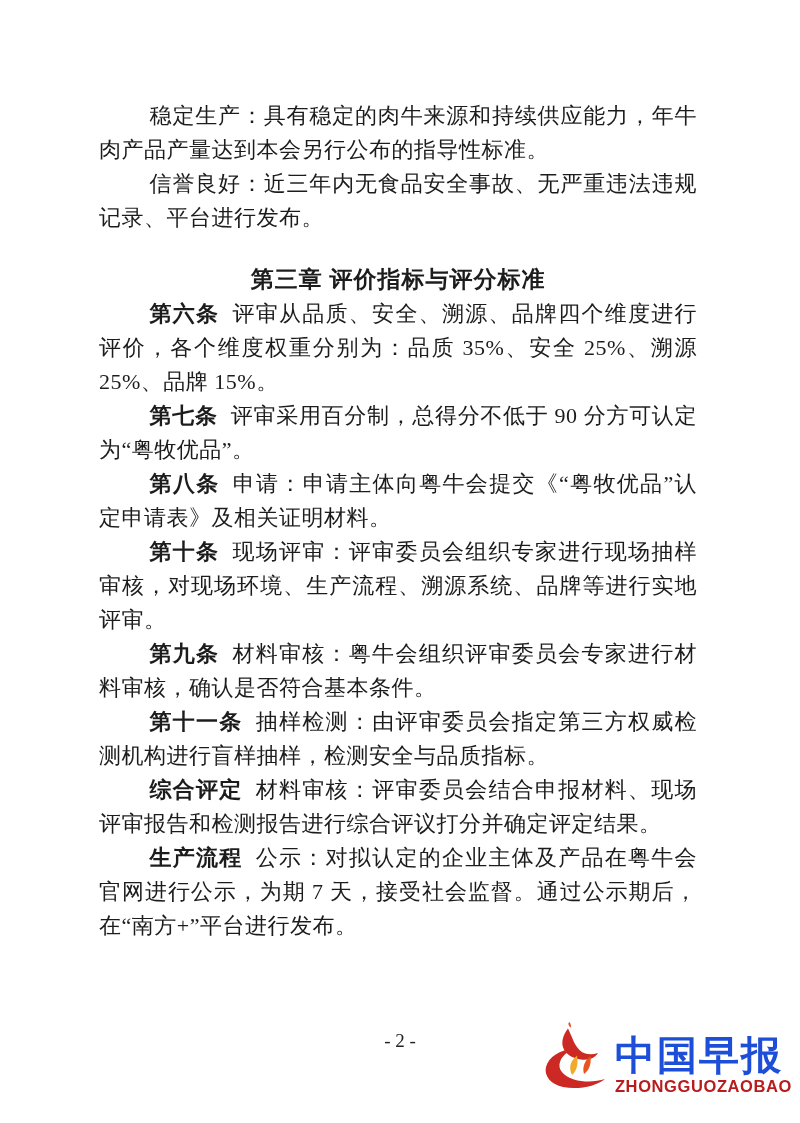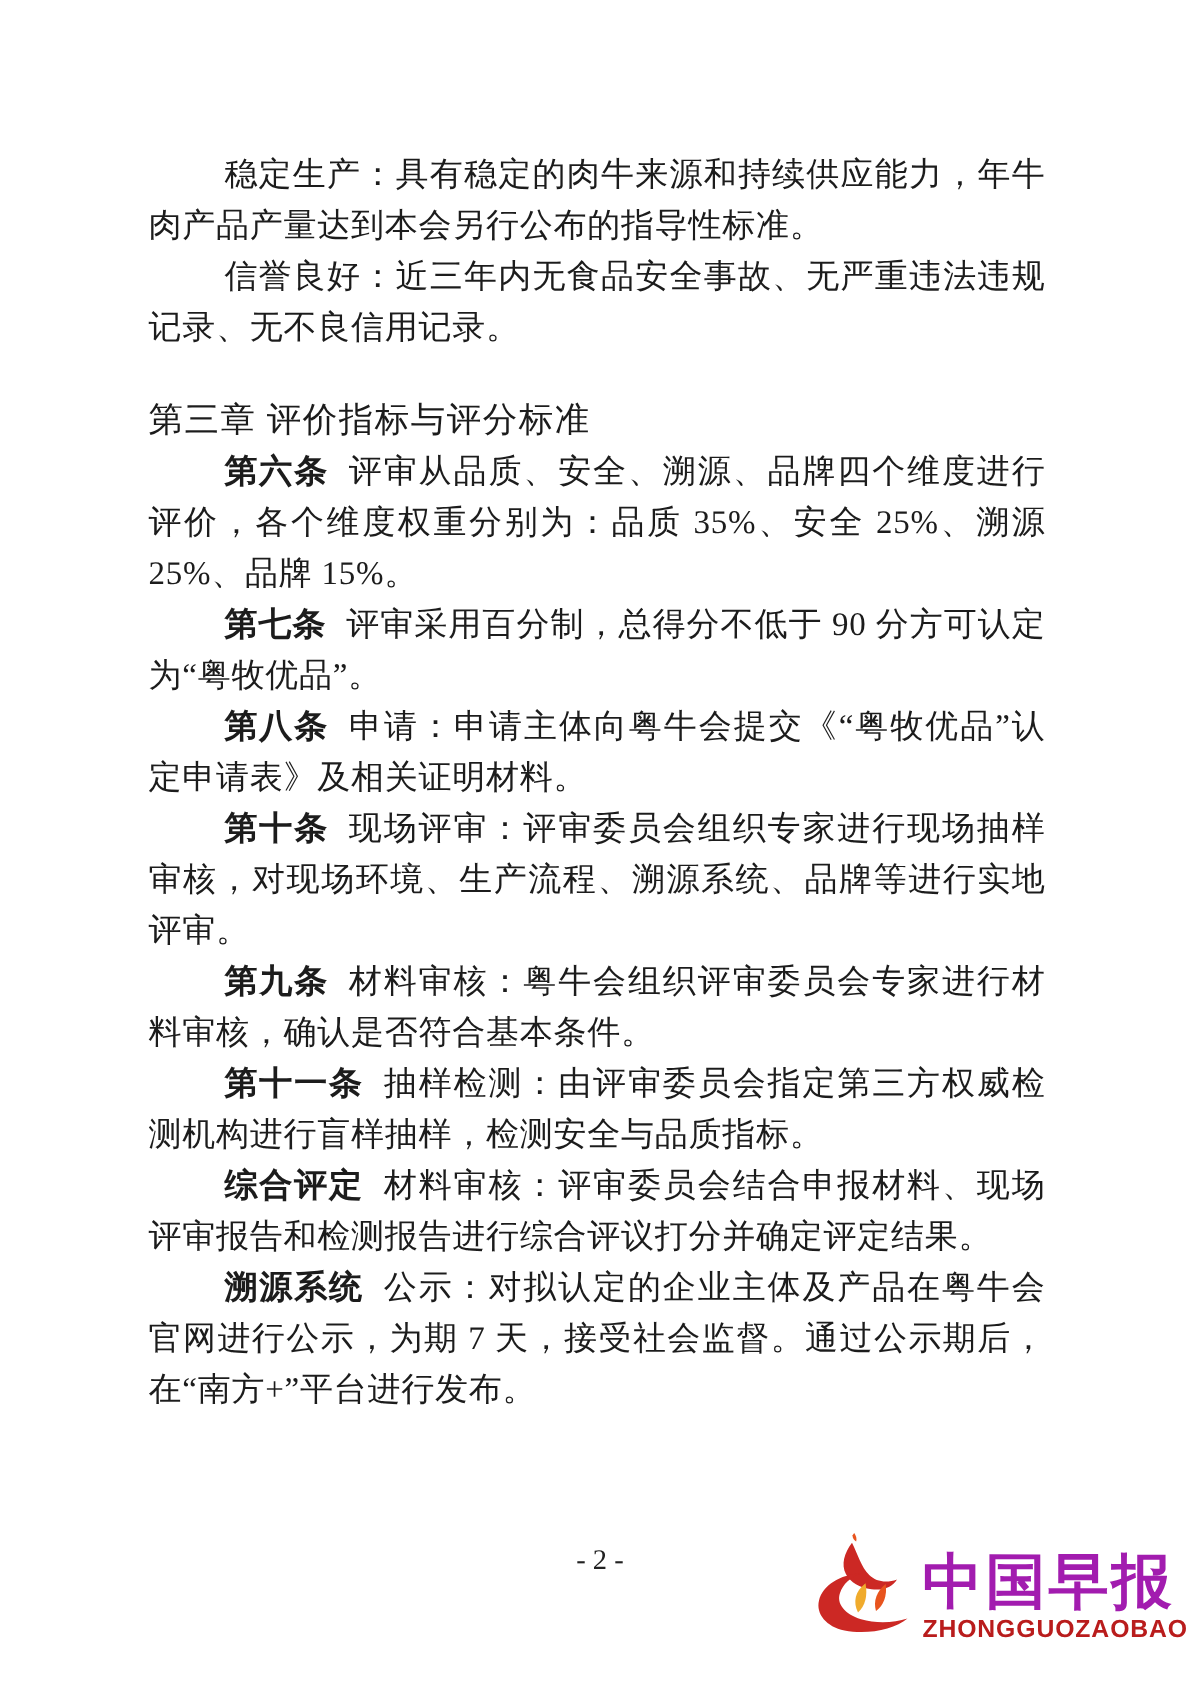--- a/index.html
+++ b/index.html
@@ -20,22 +20,22 @@
     top: 99px;
     width: 598px;
     font-size: 22px;
     line-height: 34px;
     text-align: justify;
     letter-spacing: 0.5px;
   }
   .para { text-indent: 2.3em; }
   .para .lead { font-weight: bold; margin-right: 0.6em; }
   .chapter-heading {
-    font-weight: normal;
-    text-align: left;
+    font-weight: bold;
+    text-align: center;
     text-indent: 0;
     margin-top: 28px;
     font-size: 23px;
     letter-spacing: 1px;
   }
   .footer-pagenum {
     position: absolute;
     top: 1030px;
     left: 0;
     width: 100%;
@@ -50,51 +50,51 @@
     display: flex;
     align-items: flex-start;
   }
   .logo-mark { width: 66px; height: 73px; margin-right: 6px; }
   .logo-text-col { display: flex; flex-direction: column; padding-top: 12px; }
   .logo-cn {
     font-family: "Liberation Sans", "DejaVu Sans", sans-serif;
     font-weight: 900;
     font-size: 40px;
     line-height: 42px;
-    color: #a21caf;
+    color: #1d4ed8;
     letter-spacing: 2px;
     white-space: nowrap;
   }
   .logo-en {
     font-family: "Liberation Sans", "DejaVu Sans", sans-serif;
     font-weight: bold;
     font-size: 16.5px;
     line-height: 20px;
     color: #b91c1c;
     letter-spacing: 0.6px;
     white-space: nowrap;
   }
 </style>
 </head>
 <body>
 
 <div class="page">
 
   <div class="doc-body">
       <p class="para">稳定生产：具有稳定的肉牛来源和持续供应能力，年牛肉产品产量达到本会另行公布的指导性标准。</p>
-      <p class="para">信誉良好：近三年内无食品安全事故、无严重违法违规记录、无不良信用记录。</p>
+      <p class="para">信誉良好：近三年内无食品安全事故、无严重违法违规记录、平台进行发布。</p>
       <div class="chapter-heading">第三章 评价指标与评分标准</div>
       <p class="para"><span class="lead">第六条</span><span>评审从品质、安全、溯源、品牌四个维度进行评价，各个维度权重分别为：品质 35%、安全 25%、溯源 25%、品牌 15%。</span></p>
       <p class="para"><span class="lead">第七条</span><span>评审采用百分制，总得分不低于 90 分方可认定为“粤牧优品”。</span></p>
       <p class="para"><span class="lead">第八条</span><span>申请：申请主体向粤牛会提交《“粤牧优品”认定申请表》及相关证明材料。</span></p>
       <p class="para"><span class="lead">第十条</span><span>现场评审：评审委员会组织专家进行现场抽样审核，对现场环境、生产流程、溯源系统、品牌等进行实地评审。</span></p>
       <p class="para"><span class="lead">第九条</span><span>材料审核：粤牛会组织评审委员会专家进行材料审核，确认是否符合基本条件。</span></p>
       <p class="para"><span class="lead">第十一条</span><span>抽样检测：由评审委员会指定第三方权威检测机构进行盲样抽样，检测安全与品质指标。</span></p>
       <p class="para"><span class="lead">综合评定</span><span>材料审核：评审委员会结合申报材料、现场评审报告和检测报告进行综合评议打分并确定评定结果。</span></p>
-      <p class="para"><span class="lead">溯源系统</span><span>公示：对拟认定的企业主体及产品在粤牛会官网进行公示，为期 7 天，接受社会监督。通过公示期后，在“南方+”平台进行发布。</span></p>
+      <p class="para"><span class="lead">生产流程</span><span>公示：对拟认定的企业主体及产品在粤牛会官网进行公示，为期 7 天，接受社会监督。通过公示期后，在“南方+”平台进行发布。</span></p>
     </div>
 
   <div class="footer-pagenum">- 2 -</div>
 
   <div class="brand-logo">
     <svg class="logo-mark" viewBox="0 0 66 73" xmlns="http://www.w3.org/2000/svg">
 
       <path d="M26.5,0 C27.6,1.8 28.4,3.6 27.8,5.6 C26.6,5 25.4,3.4 25.3,1.6 Z" fill="#e8541e"></path>
 
       <path d="M25,6.5

